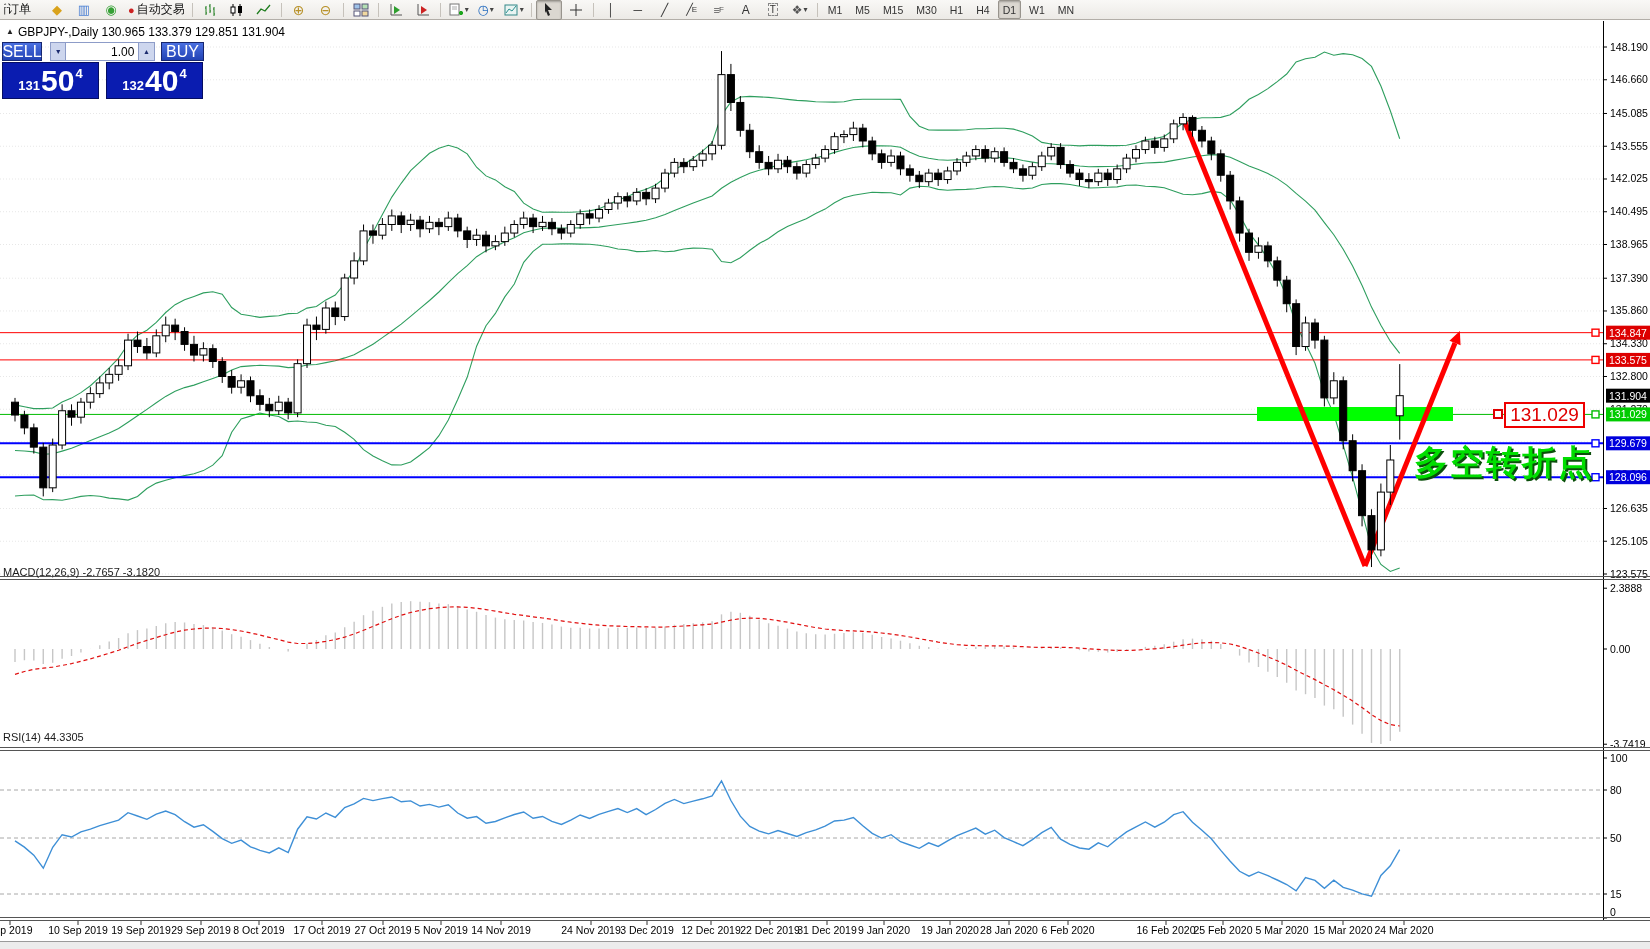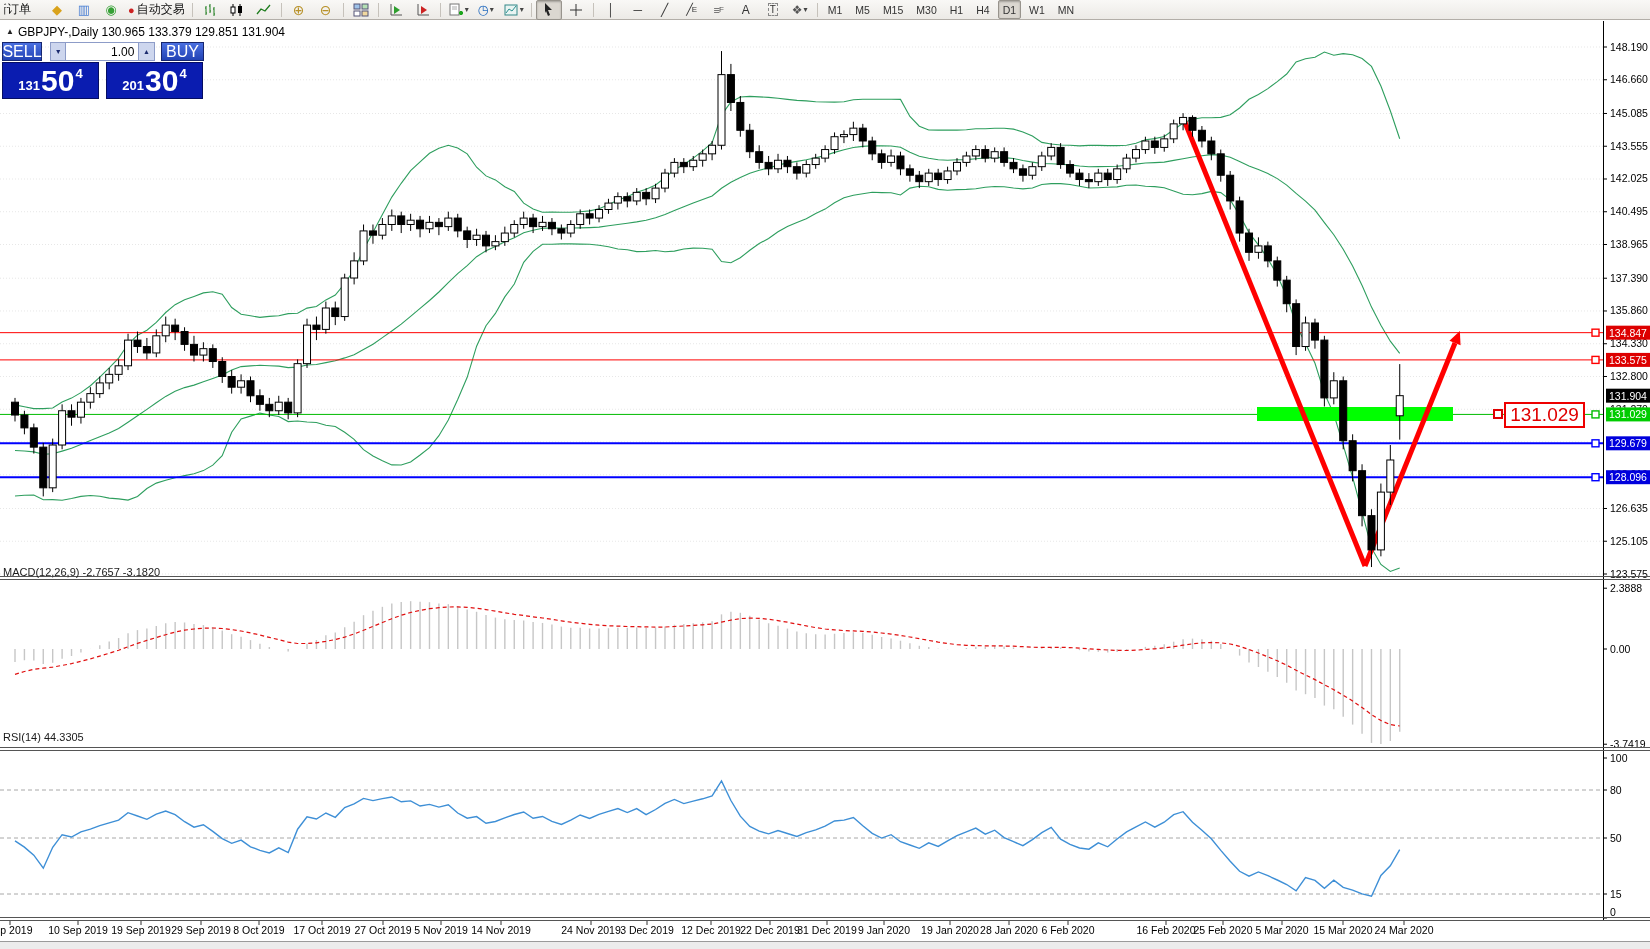--- a/index.html
+++ b/index.html
@@ -836,34 +836,35 @@
       <div class="sp2"></div>
       <div class="btn-side" style="width:46px">BUY</div>
     </div>
     <div class="ocp-row2">
       <div class="bigbtn">
         <span class="sm">131</span>
         <span class="bg">50</span>
         <span class="sup">4</span>
       </div>
       <div class="bigbtn">
-        <span class="sm">201</span>
-        <span class="bg">30</span>
+        <span class="sm">132</span>
+        <span class="bg">40</span>
         <span class="sup">4</span>
       </div>
     </div>
   </div>
 
   <div class="macd-label">
     <span>MACD(12,26,9)</span>
     <span>-2.7657</span>
     <span>-3.1820</span>
   </div>
   <div class="rsi-label">
     <span>RSI(14)</span>
     <span>44.3305</span>
   </div>
 
+  <div class="note">多空转折点</div>
   <div class="callout">131.029</div>
   <div class="anchor-sq"></div>
 
   <div class="bottom-strip"></div>
 </div>
 
 </body></html>

